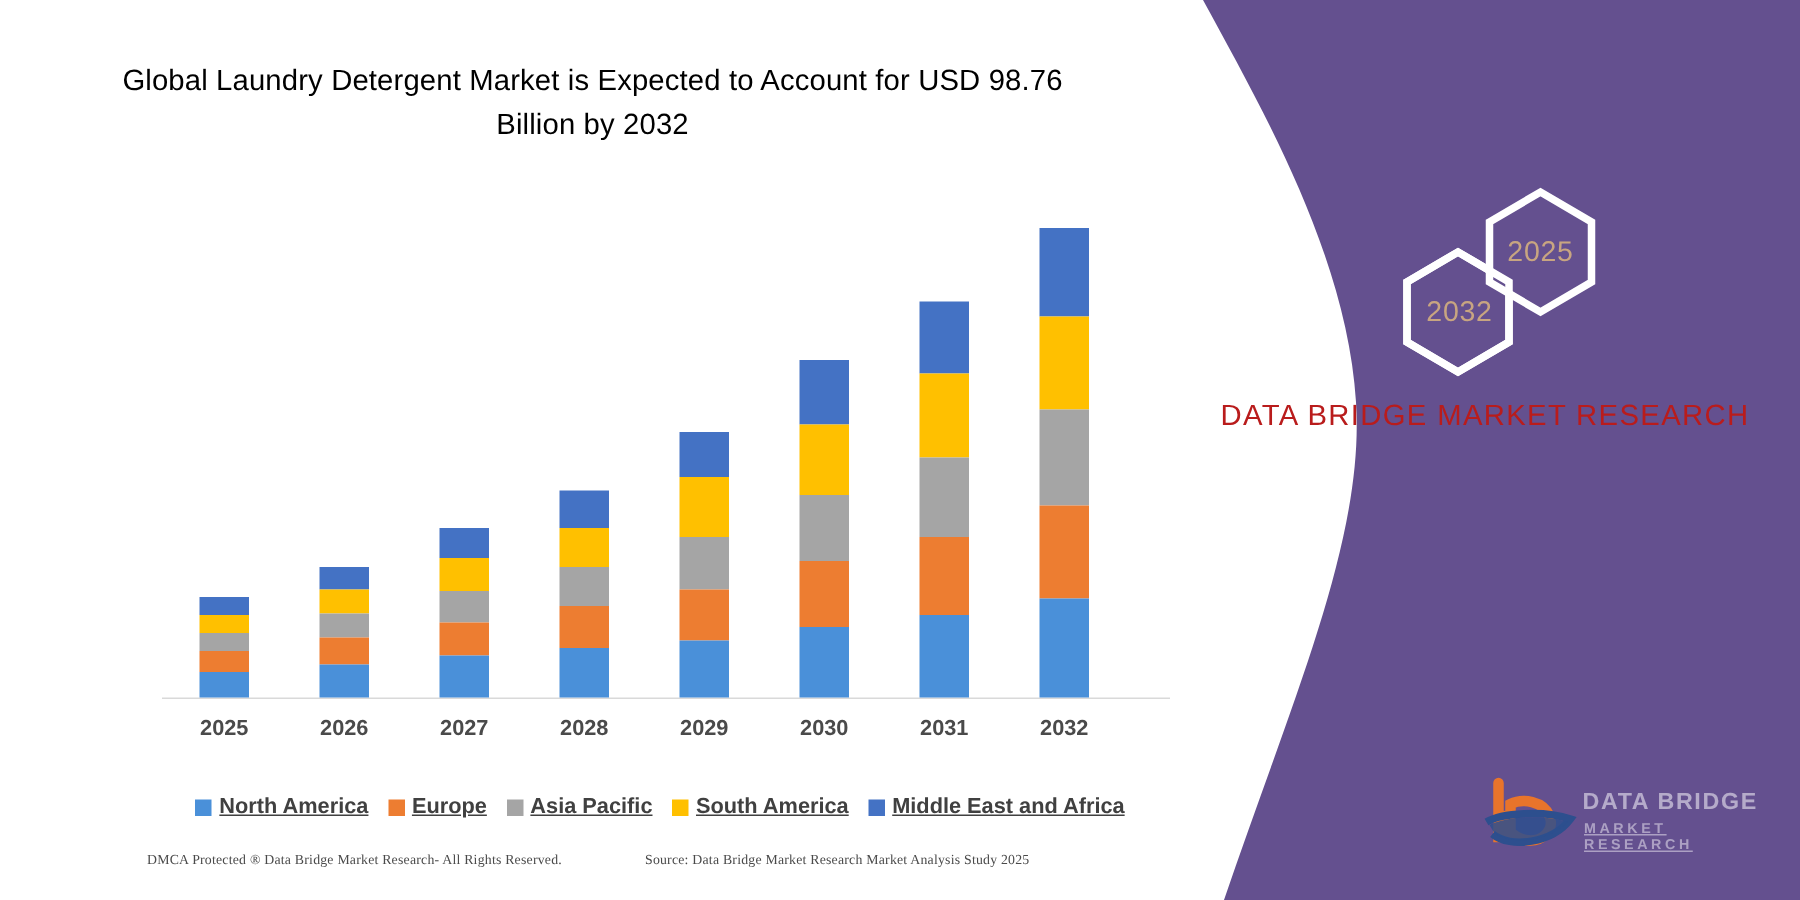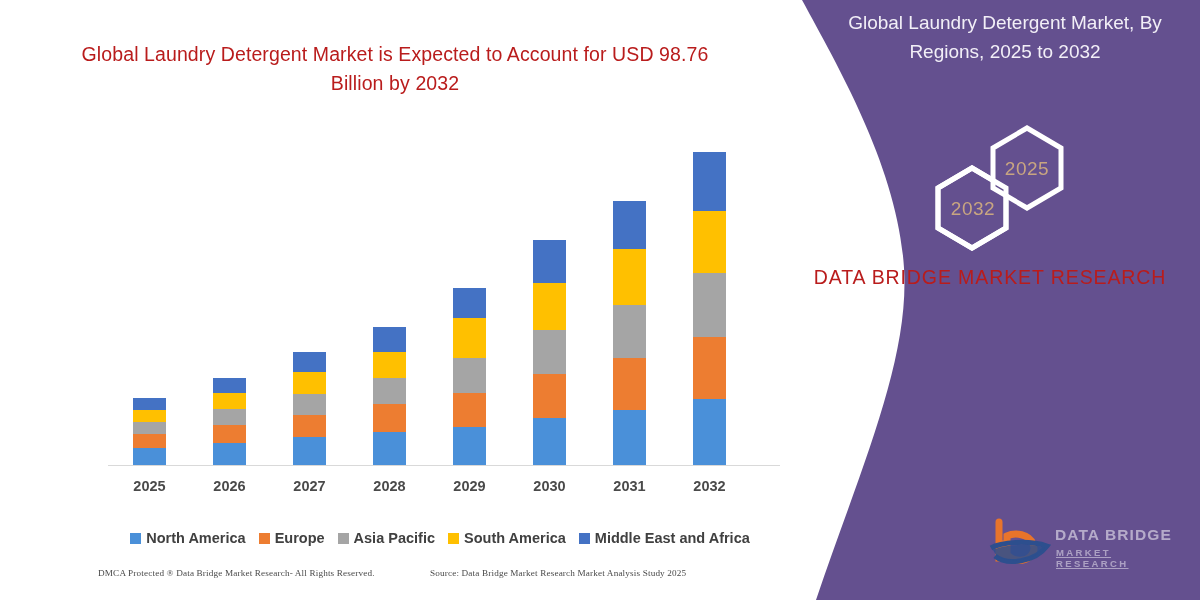--- a/index.html
+++ b/index.html
@@ -15,21 +15,21 @@
 
   
   .chart-panel { position:absolute; left:0; top:0; width:840px; height:600px; }
 
   .chart-title {
     position:absolute;
     left:55px; top:40px; width:680px;
     text-align:center;
     font-size:19.5px;
     line-height:29px;
-    color:#b91c1c;
+    color:#000000;
     letter-spacing:.1px;
   }
 
   .axis-line {
     position:absolute;
     left:108px; top:465px; width:672px; height:1px;
     background:#d9d9d9;
   }
 
   .bars { position:absolute; left:0; top:0; width:840px; height:600px; }
@@ -58,21 +58,21 @@
     left:110px; top:530px;
     width:660px;
     display:flex;
     justify-content:center;
     align-items:center;
     gap:13px;
     flex-wrap:nowrap;
   }
   .legend-item { display:flex; align-items:center; gap:5px; white-space:nowrap; }
   .legend-swatch { width:11px; height:11px; flex:0 0 auto; }
-  .legend-text { font-size:14.5px; font-weight:bold; color:#404040; }
+  .legend-text { font-size:14.5px; font-weight:bold; color:#404040;text-decoration:underline; }
 
   
   .footer-left {
     position:absolute; left:98px; top:568px;
     font-size:9.2px; color:#4a4a4a; letter-spacing:.15px;
     font-family:"Liberation Serif", serif;
   }
   .footer-right {
     position:absolute; left:430px; top:568px;
     font-size:9.2px; color:#4a4a4a; letter-spacing:.15px;
@@ -236,21 +236,20 @@
     <div class="footer-right">Source: Data Bridge Market Research  Market Analysis Study 2025</div>
   </div>
 
   <div class="brand-panel">
 
     <svg class="brand-bg" width="420" height="600" viewBox="0 0 420 600">
       <rect x="0" y="0" width="420" height="600" fill="#64508F"></rect>
       <path d="M 0,0 L 22,0 C 60,70 118,170 124,268 C 130,360 80,470 36,600 L 0,600 Z" fill="#ffffff"></path>
     </svg>
 
-    <div class="brand-title">Global Laundry Detergent Market, By Regions, 2025 to 2032</div>
 
     <svg class="hexwrap" width="420" height="600" viewBox="0 0 420 600">
 
       <polygon points="266,118 296,100 326,118 326,154 296,172 266,154" transform="translate(-40,0) scale(1.0)" fill="none" stroke="#ffffff" stroke-width="0"></polygon>
       <g>
         <polygon points="228,144 255,128 282,144 282,176 255,192 228,176" fill="none" stroke="#ffffff" stroke-width="0"></polygon>
       </g>
 
       <polygon points="158,188 192,168 226,188 226,228 192,248 158,228" fill="none" stroke="#ffffff" stroke-width="5"></polygon>
       <polygon points="213,148 247,128 281,148 281,188 247,208 213,188" fill="#64508F" stroke="#ffffff" stroke-width="5"></polygon>

